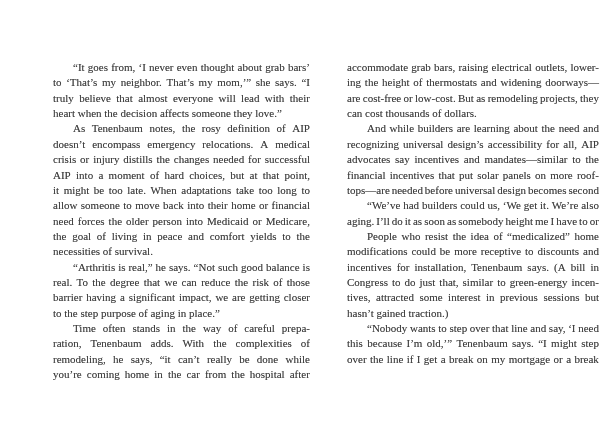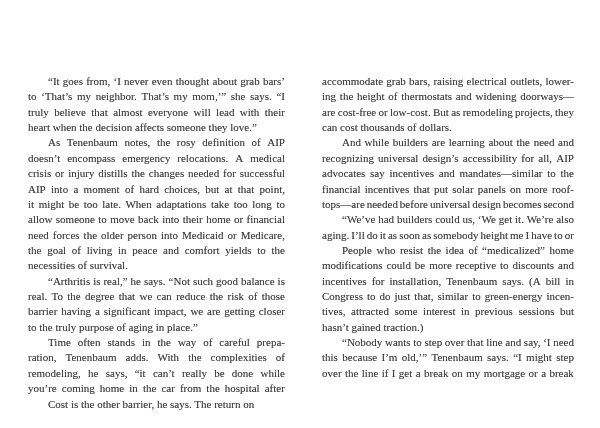--- a/index.html
+++ b/index.html
@@ -11,23 +11,24 @@
     position: relative;
     width: 600px;
     height: 428px;
     background: #ffffff;
     overflow: hidden;
     font-family: "Liberation Serif", serif;
     color: #3d3d3d;
   }
   .column {
     position: absolute;
-    top: 74px;
+    top: 60px;
     font-size: 11px;
     text-shadow: 0 0 0.6px rgba(80,80,80,0.55);
+    margin-left: 25px;
   }
   .column-left  { left: 28px;  width: 257px; }
   .column-right { left: 322px; width: 252px; }
   .line {
     height: 15.36px;
     line-height: 15.36px;
     overflow: visible;
   }
   
   .line.flush {
@@ -201,21 +202,21 @@
         <span>barrier</span>
         <span>having</span>
         <span>a</span>
         <span>significant</span>
         <span>impact,</span>
         <span>we</span>
         <span>are</span>
         <span>getting</span>
         <span>closer</span>
       </div>
-      <div class="line">to the truly purpose of aging in place.”</div>
+      <div class="line">to the step purpose of aging in place.”</div>
       <div class="line indent flush">
         <span>Time</span>
         <span>often</span>
         <span>stands</span>
         <span>in</span>
         <span>the</span>
         <span>way</span>
         <span>of</span>
         <span>careful</span>
         <span>prepa-</span>
@@ -245,21 +246,20 @@
         <span>coming</span>
         <span>home</span>
         <span>in</span>
         <span>the</span>
         <span>car</span>
         <span>from</span>
         <span>the</span>
         <span>hospital</span>
         <span>after</span>
       </div>
-      <div class="line indent">Cost is the other barrier, he says. The return on</div>
     </div>
   <div class="column column-right">
       <div class="line flush">
         <span>accommodate</span>
         <span>grab</span>
         <span>bars,</span>
         <span>raising</span>
         <span>electrical</span>
         <span>outlets,</span>
         <span>lower-</span>

